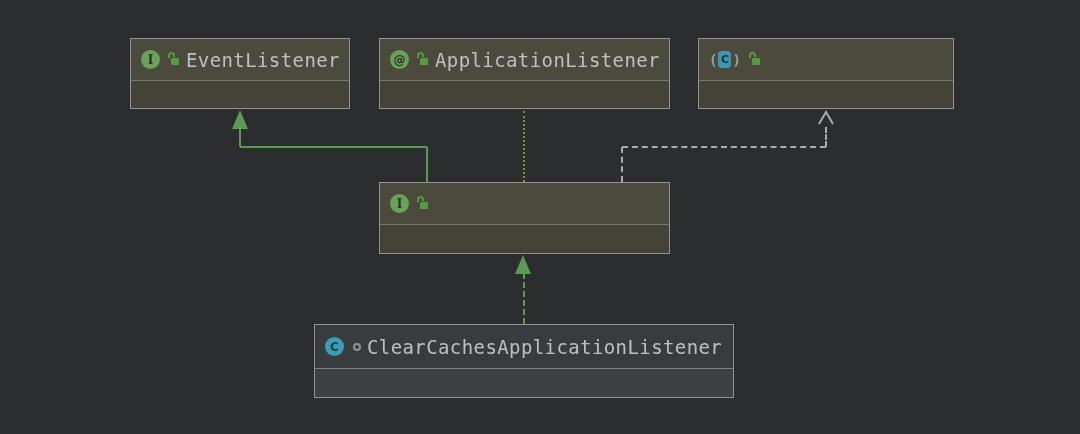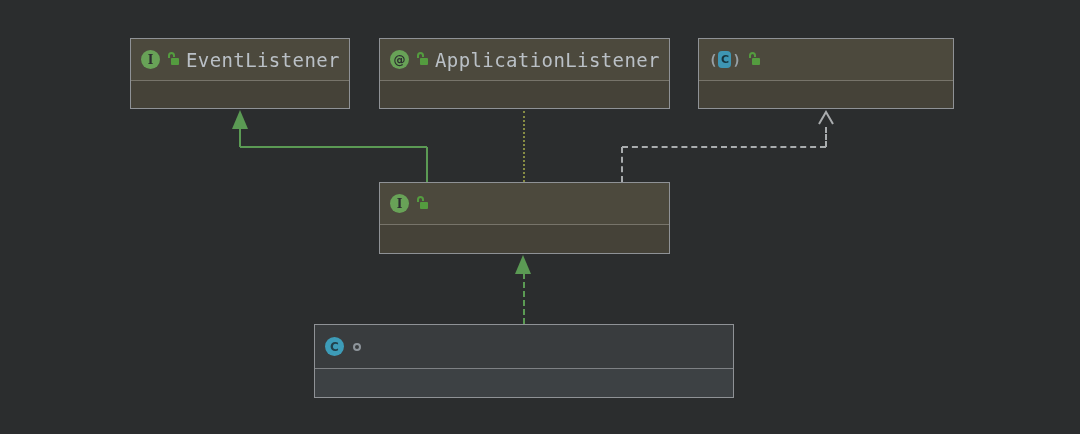--- a/index.html
+++ b/index.html
@@ -109,17 +109,18 @@
         <rect x="5" y="6" width="8" height="7" rx="1" fill="#549c3f"></rect>
       </svg>
     </div>
     <div class="nbody"></div>
   </div>
 
   <div class="node src" style="left:314px;top:324px;width:420px;height:74px;">
     <div class="hdr">
       <span class="circ teal">C</span>
       <span class="ring"></span>
+      <span class="lbl">ClearCachesApplicationListener</span>
     </div>
     <div class="nbody"></div>
   </div>
 
 </div>
 
 </body></html>

